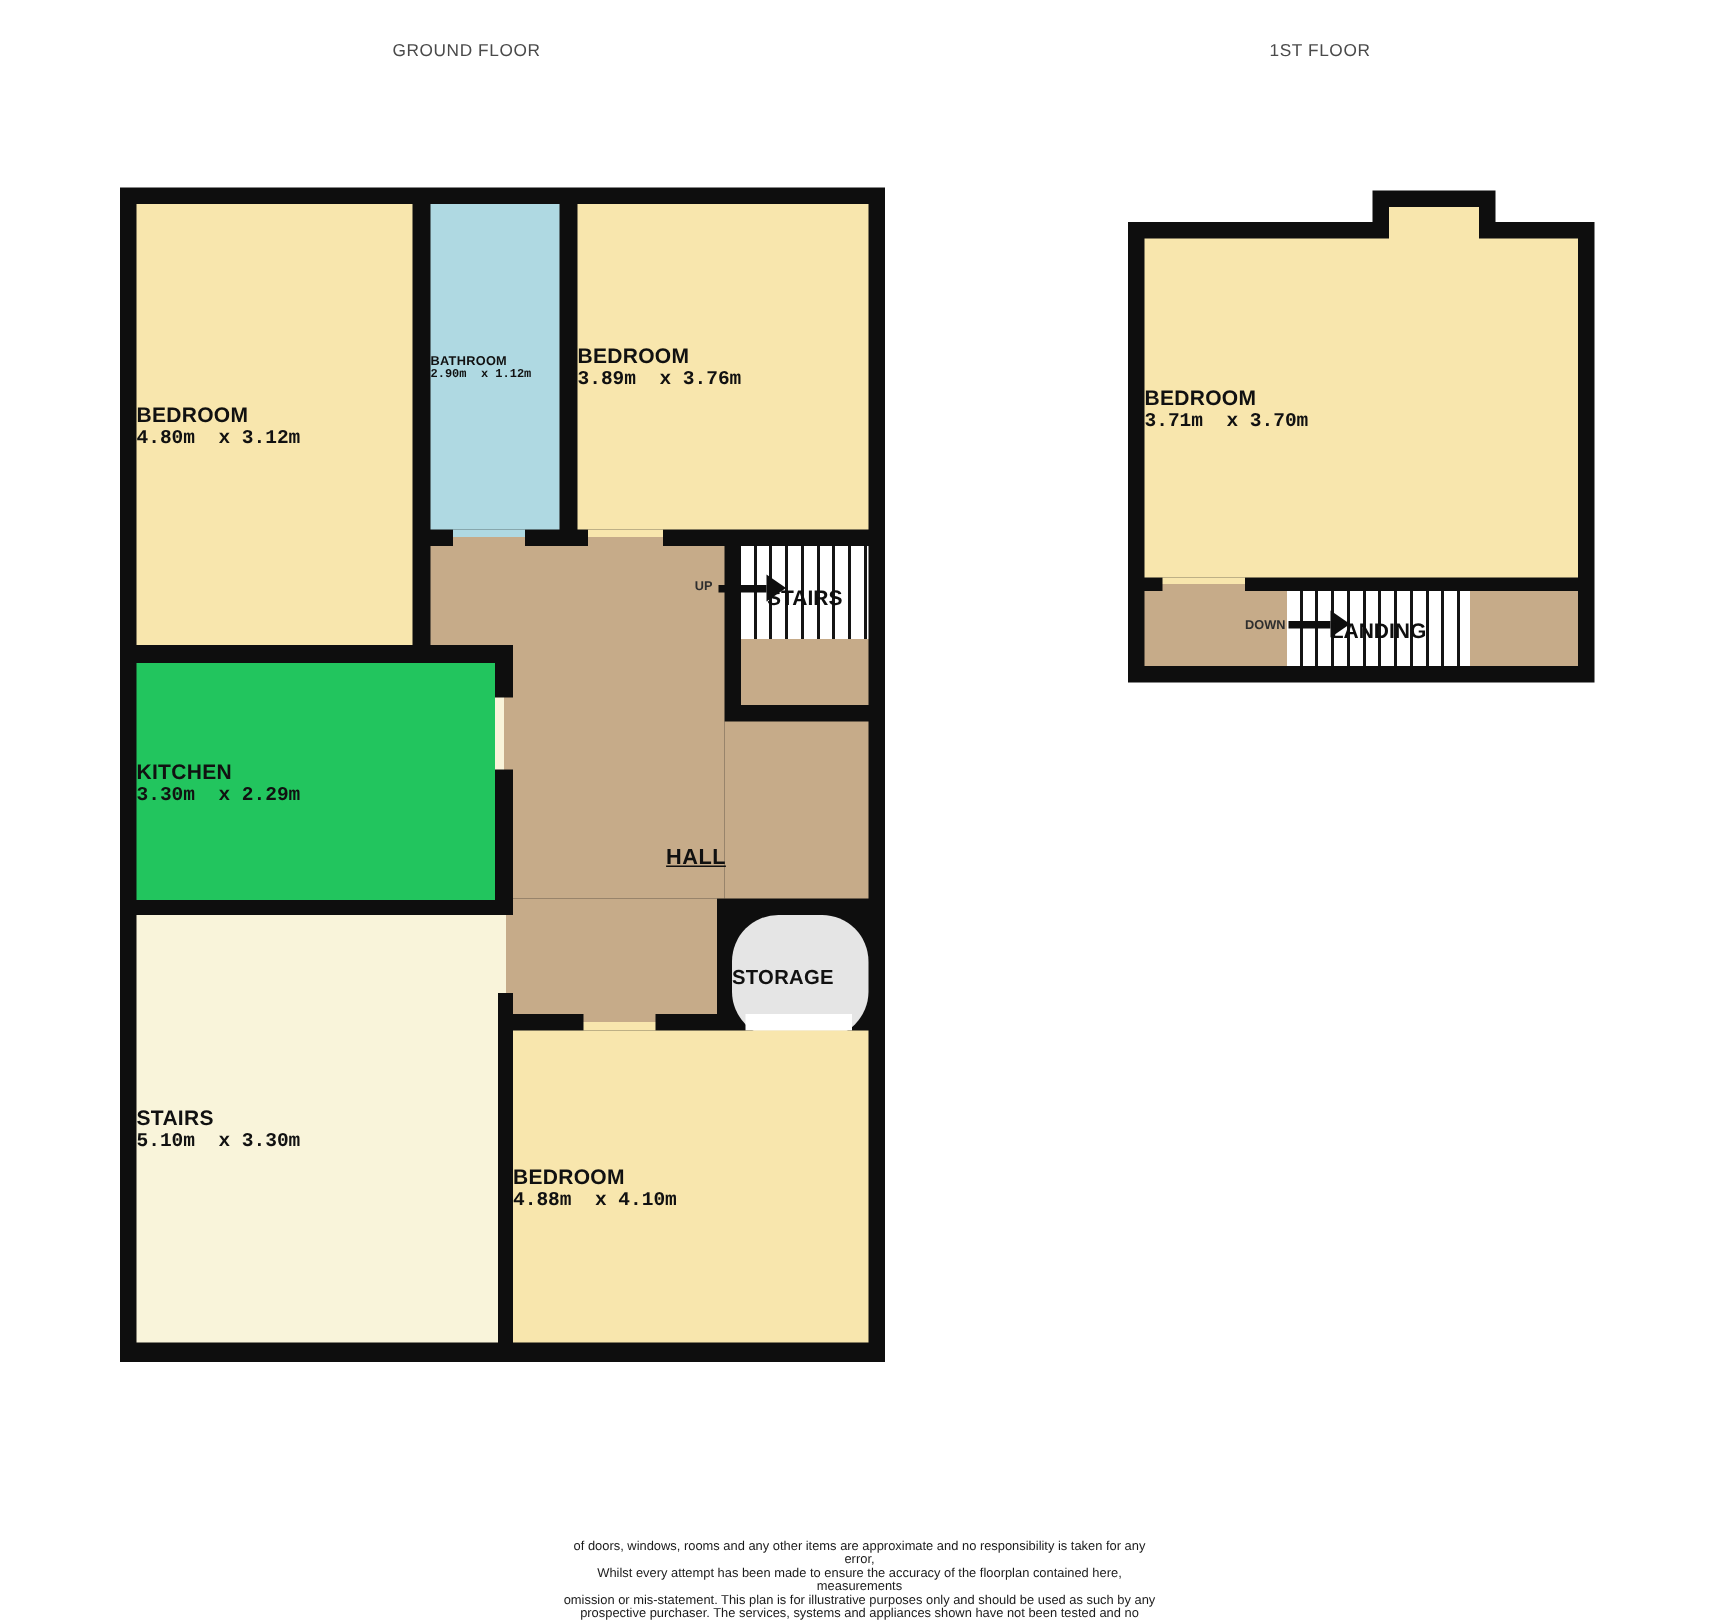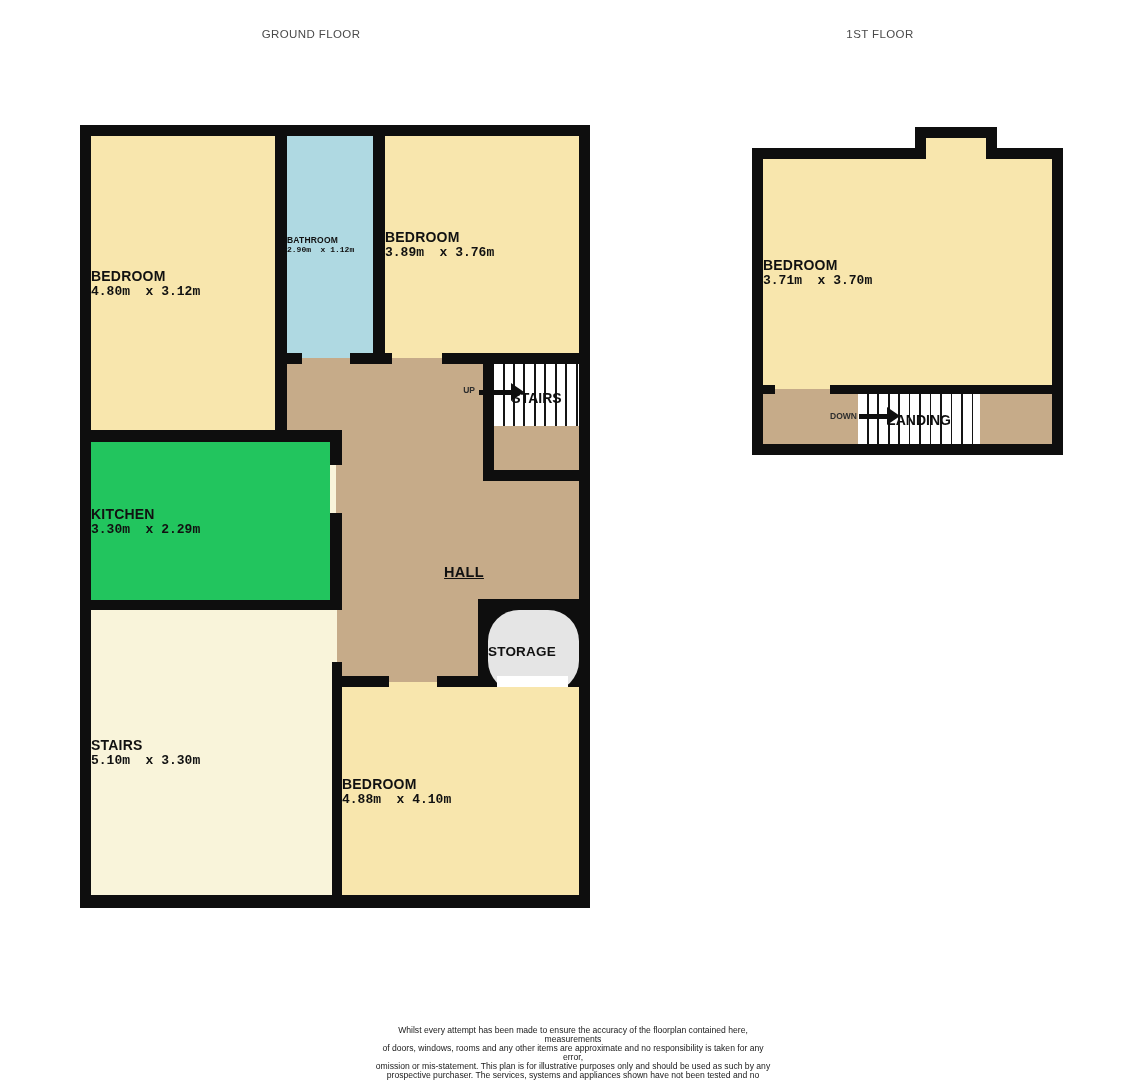--- a/index.html
+++ b/index.html
@@ -130,20 +130,20 @@
   <div class="fill" style="left: 763px; top: 394px; width: 95px; height: 50px; background-color: rgb(198, 171, 137);"></div>
   <div class="fill treads" style="left:858px;top:394px;width:122px;height:50px;"></div>
   <div class="fill" style="left: 980px; top: 394px; width: 72px; height: 50px; background-color: rgb(198, 171, 137);"></div>
 
   <div class="dir-label" style="left:813px;top:411px;width:44px;">DOWN</div>
   <div class="arrow-shaft" style="left:859px;top:414px;width:28px;height:5px;"></div>
   <div class="arrow-head" style="left:887px;top:407px;"></div>
   <div class="stair-label" style="left:858px;top:412px;width:122px;">LANDING</div>
 
   <div class="footer">
+    <div>of doors, windows, rooms and any other items are approximate and no responsibility is taken for any error,</div>
     <div>Whilst every attempt has been made to ensure the accuracy of the floorplan contained here, measurements</div>
-    <div>of doors, windows, rooms and any other items are approximate and no responsibility is taken for any error,</div>
     <div>omission or mis-statement. This plan is for illustrative purposes only and should be used as such by any</div>
     <div>prospective purchaser. The services, systems and appliances shown have not been tested and no guarantee</div>
 
   </div>
 
 </div>
 
 </body></html>

